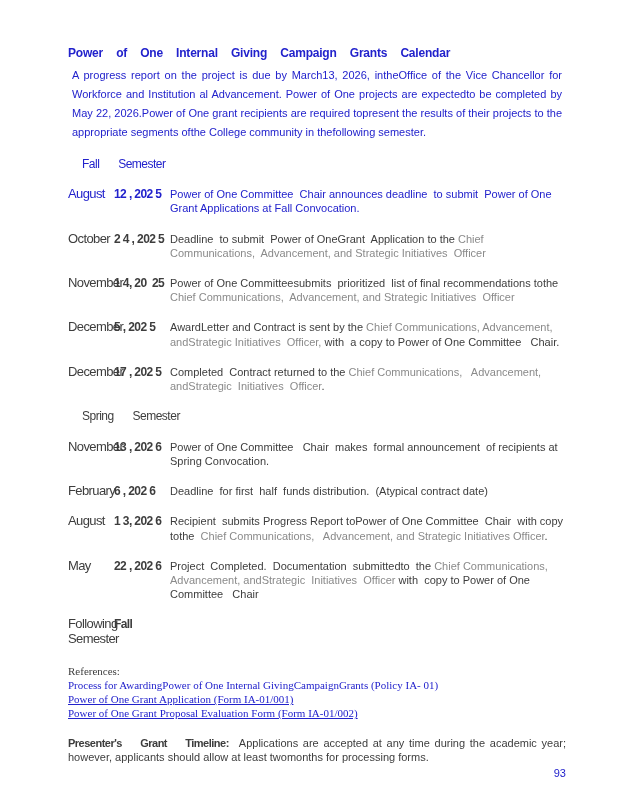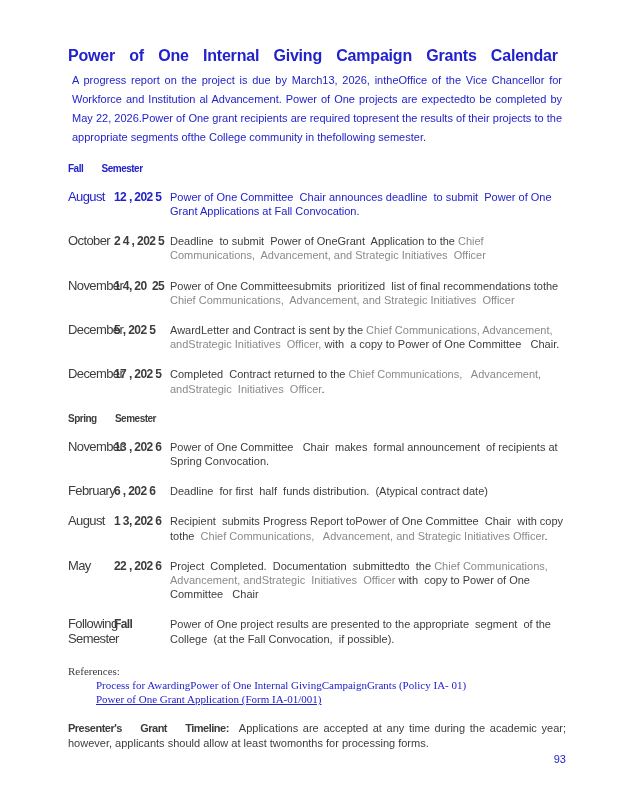--- a/index.html
+++ b/index.html
@@ -12,42 +12,42 @@
     width:618px;height:800px;background:#ffffff;overflow:hidden;
     font-family:"Liberation Sans",sans-serif;
     font-size:11px;line-height:1.3;color:var(--ink);
     -webkit-font-smoothing:antialiased;
   }
   .page{padding:46px 52px 0 68px;}
   .blue{color:var(--accent);}
   .muted{color:var(--muted);}
   .cond{letter-spacing:-0.4px;}
   h1.title{
-    font-size:16px;font-weight:bold;color:var(--accent);
+    font-size:12px;font-weight:bold;color:var(--accent);
     letter-spacing:-0.2px;word-spacing:10px;margin:0 0 4px 0;
   }
   p.intro{
     margin:4px;color:var(--accent);text-align:justify;line-height:19px;
   }
   .sem-heading{
-    font-weight:bold;font-size:10px;letter-spacing:-0.5px;word-spacing:16px;
-    margin:15px 0 15px 0;
+    font-weight:normal;font-size:12px;letter-spacing:-0.5px;word-spacing:16px;
+    margin:15px 0 15px 14px;
   }
   .row{display:flex;margin-bottom:16px;line-height:14.2px;}
   .row .month{
     flex:none;width:46px;font-weight:normal;font-size:13px;
     letter-spacing:-0.6px;white-space:pre-line;
   }
   .row .date{
     flex:none;width:56px;font-weight:bold;font-size:12px;
     letter-spacing:-0.6px;white-space:pre;
   }
   .row .desc{flex:1;white-space:pre-wrap;}
   .refs{margin-top:18px;line-height:14.2px;font-family:Liberation Serif, serif;}
-  .ref-item{color:var(--accent);margin-left:28px;}
+  .ref-item{color:var(--accent);}
   a.ref-link{color:var(--accent);text-decoration:underline;cursor:pointer;}
   p.presenter{margin:15px 0 0 0;text-align:justify;line-height:14.4px;}
   .presenter-heading{
     font-weight:bold;letter-spacing:-0.5px;word-spacing:14px;padding-right:10px;
   }
   .pageno{margin-top:2px;text-align:right;color:var(--accent);}
 </style>
 </head>
 <body>
 
@@ -102,29 +102,29 @@
       </div>
       <div class="row">
         <span class="month">May</span>
         <span class="date">22 , 202 6</span>
         <span class="desc"><span>Project  Completed.  Documentation  submittedto  the </span><span class="muted">Chief Communications, Advancement, andStrategic  Initiatives  Officer</span><span> with  copy to Power of One Committee   Chair</span></span>
       </div>
       <div class="row">
         <span class="month">Following
 Semester</span>
         <span class="date">Fall</span>
-        <span class="desc"><span>Power of One project results are presented to the appropriate  segment  of the College  (at the Fall Convocation,  if possible).</span></span>
       </div>
     </div>
 
   <div class="refs">
     <div>References:</div>
     <div id="ref-items">
         <div class="ref-item">Process for AwardingPower of One Internal  GivingCampaignGrants   (Policy  IA- 01)</div>
         <div class="ref-item"><a class="ref-link">Power of One Grant Application  (Form  IA-01/001)</a></div>
+        <div class="ref-item"><a class="ref-link">Power of One Grant Proposal Evaluation  Form  (Form IA-01/002)</a></div>
       </div>
   </div>
 
   <p class="presenter">
     <span class="presenter-heading">Presenter's Grant Timeline:</span><span>Applications  are accepted at any time  during  the academic year; however, applicants  should allow  at least twomonths for processing  forms.</span>
   </p>
 
   <div class="pageno">93</div>
 
 </div>

